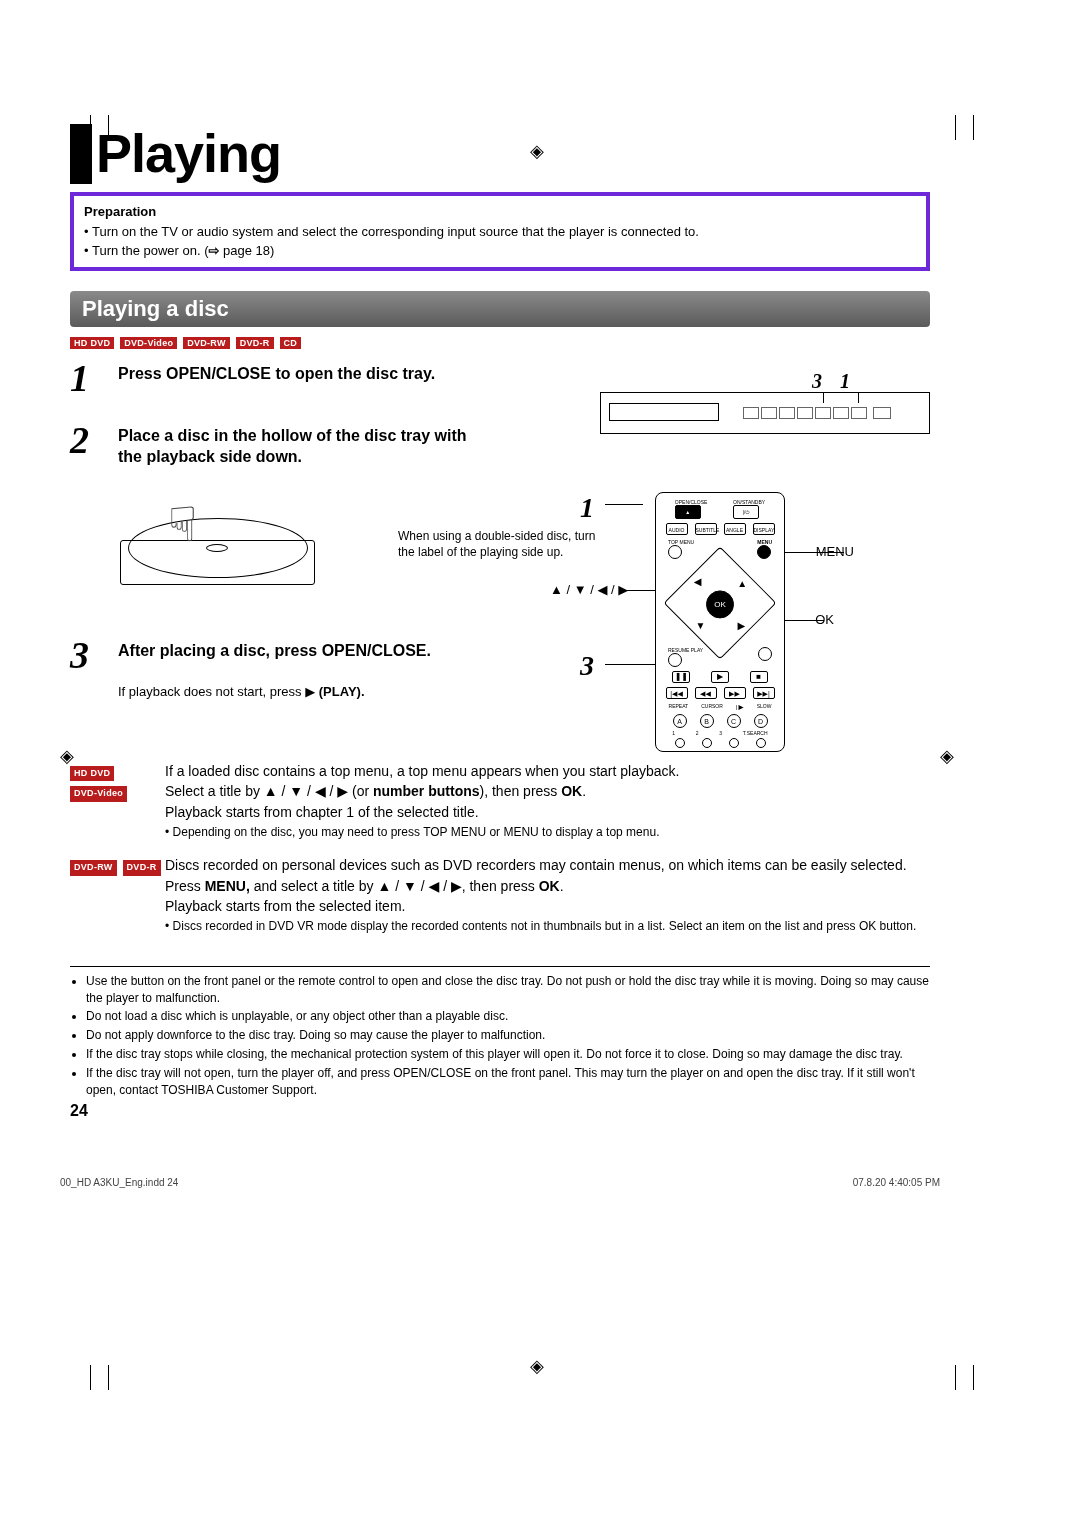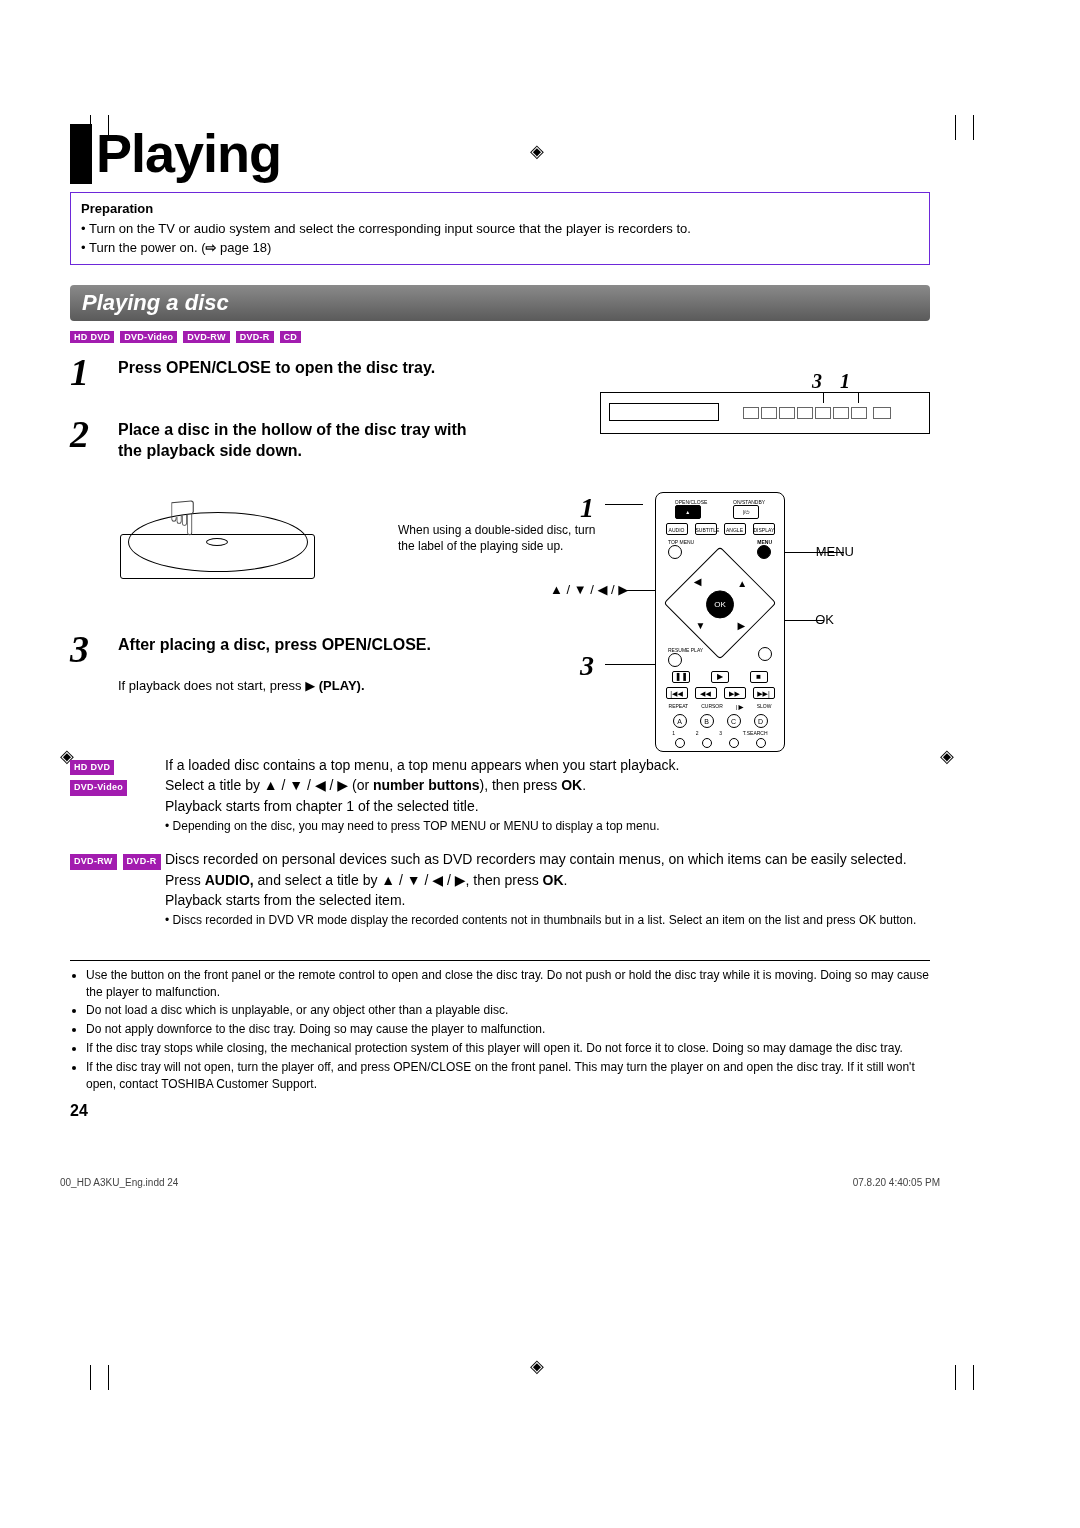--- a/index.html
+++ b/index.html
@@ -24,33 +24,33 @@
   .reg-top { position:absolute; left:530px; top:140px; font-size:18px; color:#000; }
   .reg-left { position:absolute; left:60px; top:745px; font-size:18px; }
   .reg-right { position:absolute; left:940px; top:745px; font-size:18px; }
   .reg-bottom { position:absolute; left:530px; top:1355px; font-size:18px; }
   .crop-v { position:absolute; width:1px; height:25px; background:#000; }
 
   .title-row { display:flex; align-items:flex-end; margin-bottom:8px; }
   .title-bar { width:22px; height:60px; background:#000; margin-right:4px; }
   .title-text { font-size:54px; font-weight:bold; letter-spacing:-1px; }
 
-  .prep-box { border:1px solid #6d28d9; padding:6px 10px; margin:6px 0 20px 0; font-size:13px; line-height:1.5; }
+  .prep-box { border:4px solid #6d28d9; padding:6px 10px; margin:6px 0 20px 0; font-size:13px; line-height:1.5; }
   .prep-box .hdr { font-weight:bold; }
   .arrow-ref { font-weight:bold; }
 
   .section-bar {
     background: linear-gradient(#8a8a8a,#5a5a5a);
     color:#fff; font-size:22px; font-weight:bold;
-    padding:5px 12px; border-radius:4px; margin-bottom:6px;font-style:italic;
+    padding:5px 12px; border-radius:4px; margin-bottom:6px;
   }
 
   .badges { margin:2px 0 8px 0; }
   .badge {
-    display:inline-block; background:#a21caf; color:#fff;
+    display:inline-block; background:#b91c1c; color:#fff;
     font-size:9px; font-weight:bold; padding:1px 4px; margin-right:2px;
     font-family: Arial, sans-serif; letter-spacing:0.3px;text-align:center;
   }
 
   .step-row { display:flex; margin:10px 0 8px 0; }
   .step-num { font-size:38px; font-weight:bold; font-style:italic; width:40px; line-height:1; margin-right:8px; font-family: Georgia, serif;}
   .step-text { font-size:16px; font-weight:bold; line-height:1.35; padding-top:4px; }
   .step-sub { font-size:13px; margin-left:48px; line-height:1.5; }
 
   .hand-illus { margin:10px 0 10px 48px; position:relative; width:200px; height:140px; }
@@ -133,21 +133,21 @@
 
 <div class="page">
 
   <div class="title-row">
     <div class="title-bar"></div>
     <div class="title-text">Playing</div>
   </div>
 
   <div class="prep-box">
     <div class="hdr">Preparation</div>
-    <div>• <span>Turn on the TV or audio system and select the corresponding input source that the player is recorders to.</span></div>
+    <div>• <span>Turn on the TV or audio system and select the corresponding input source that the player is connected to.</span></div>
     <div>• <span>Turn the power on. (</span><span class="arrow-ref">⇨</span><span> page 18)</span></div>
   </div>
 
   <div class="section-bar">Playing a disc</div>
 
   <div class="badges">
     <span class="badge">HD DVD</span>
     <span class="badge">DVD-Video</span>
     <span class="badge">DVD-RW</span>
     <span class="badge">DVD-R</span>
@@ -308,21 +308,21 @@
       </div>
     </div>
 
     <div class="info-row" style="margin-top:14px;">
       <div class="info-badges">
         <span class="badge">DVD-RW</span>
         <span class="badge">DVD-R</span>
       </div>
       <div class="info-text">
         <div>Discs recorded on personal devices such as DVD recorders may contain menus, on which items can be easily selected.</div>
-        <div><span>Press </span><b>AUDIO,</b><span> and select a title by ▲ / ▼ / ◀ / ▶, then press </span><b>OK</b><span>.</span></div>
+        <div><span>Press </span><b>MENU,</b><span> and select a title by ▲ / ▼ / ◀ / ▶, then press </span><b>OK</b><span>.</span></div>
         <div>Playback starts from the selected item.</div>
         <div class="info-sub">• <span>Discs recorded in DVD VR mode display the recorded contents not in thumbnails but in a list. Select an item on the list and press OK button.</span></div>
       </div>
     </div>
   </div>
 
   <div class="divider"></div>
   <ul class="notes-list">
     <li>Use the button on the front panel or the remote control to open and close the disc tray. Do not push or hold the disc tray while it is moving. Doing so may cause the player to malfunction.</li>
     <li>Do not load a disc which is unplayable, or any object other than a playable disc.</li>

